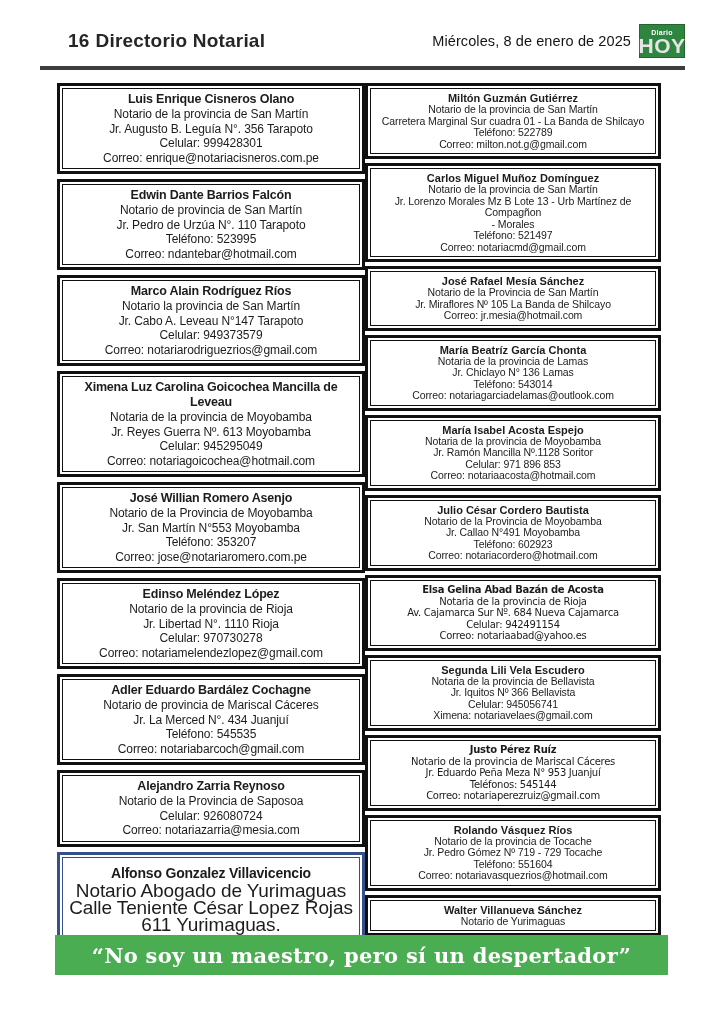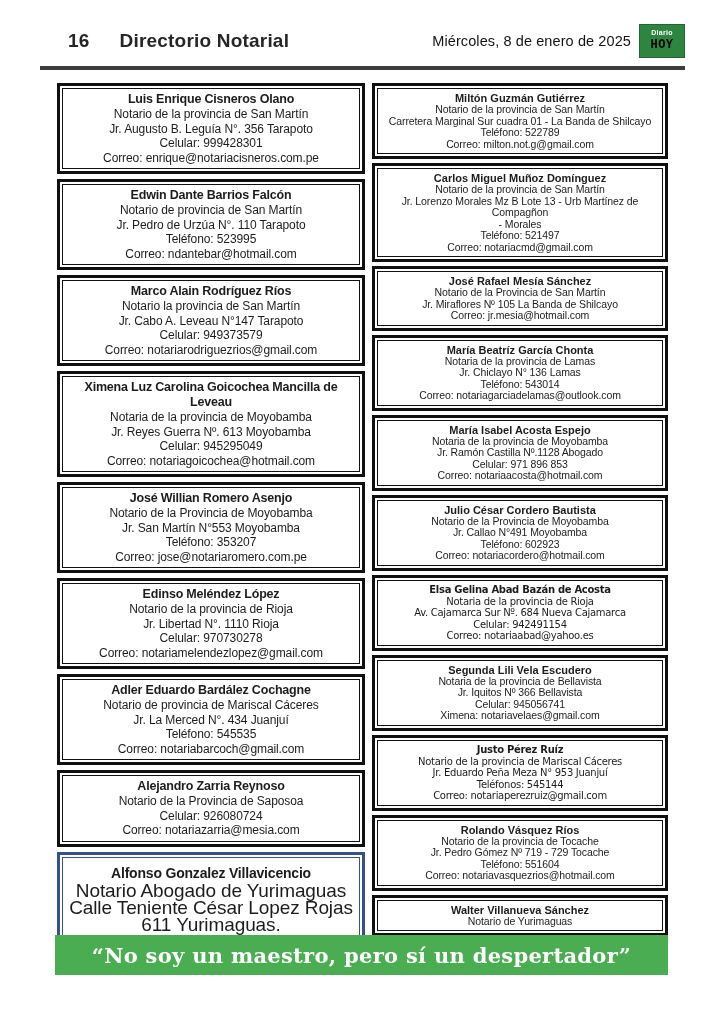--- a/index.html
+++ b/index.html
@@ -13,38 +13,38 @@
   }
   .page{width:723px;height:1024px;}
 
   
   .header{
     margin:24px 38px 0 40px;
     padding:0 0 8px 0;
     border-bottom:4px solid #3d3d3d;
     display:flex;align-items:center;justify-content:space-between;
   }
-  .header-left{display:flex;align-items:baseline;gap:30px;padding-left:28px;}
+  .header-left{display:flex;align-items:baseline;gap:6px;padding-left:28px;}
   .page-number{font-size:19px;font-weight:bold;color:#262626;letter-spacing:0.2px;}
   .page-title{font-size:19px;font-weight:bold;color:#262626;letter-spacing:0.2px;text-align:center;}
   .header-right{display:flex;align-items:center;gap:8px;}
   .edition-date{font-size:14.5px;color:#141414;letter-spacing:0.1px;}
   .logo{
     width:46px;height:34px;
     display:flex;flex-direction:column;align-items:center;justify-content:center;
     border:1px solid #26632f;
     box-sizing:border-box;
   }
   .logo-top{font-size:7px;font-weight:bold;color:#ffffff;line-height:8px;letter-spacing:0.3px;}
-  .logo-main{font-family:Liberation Mono, monospace;font-size:12px;font-weight:bold;color:#000000;line-height:17px;letter-spacing:0.5px;}
+  .logo-main{font-family:Liberation Sans, sans-serif;font-size:21px;font-weight:bold;color:#e5e5e5;line-height:17px;letter-spacing:0.5px;}
 
   
   .columns{
     margin:13px 39px 0 57px;
-    display:flex;gap:7px;
+    display:flex;
     height:852px;overflow:hidden;
   }
   .col{display:flex;flex-direction:column;}
   .col-left{width:308px;}
   .col-right{width:296px;}
 
   .box{
     border:3px solid #101010;
     padding:2px;
     background:#ffffff;
@@ -223,21 +223,21 @@
             <div class="n-line">Notaria de la provincia de Lamas</div>
             <div class="n-line">Jr. Chiclayo N° 136 Lamas</div>
             <div class="n-line">Teléfono: 543014</div>
             <div class="n-line">Correo: notariagarciadelamas@outlook.com</div>
           </div>
         </div>
         <div class="box">
           <div class="box-inner">
             <div class="n-name">María Isabel Acosta Espejo</div>
             <div class="n-line">Notaria de la provincia de Moyobamba</div>
-            <div class="n-line">Jr. Ramón Castilla Nº.1128 Abogado</div>
+            <div class="n-line">Jr. Ramón Mancilla Nº.1128 Soritor</div>
             <div class="n-line">Celular: 971 896 853</div>
             <div class="n-line">Correo:  notariaacosta@hotmail.com</div>
           </div>
         </div>
         <div class="box">
           <div class="box-inner">
             <div class="n-name">Julio César Cordero Bautista</div>
             <div class="n-line">Notario de la Provincia de Moyobamba</div>
             <div class="n-line">Jr. Callao N°491 Moyobamba</div>
             <div class="n-line">Teléfono: 602923</div>

